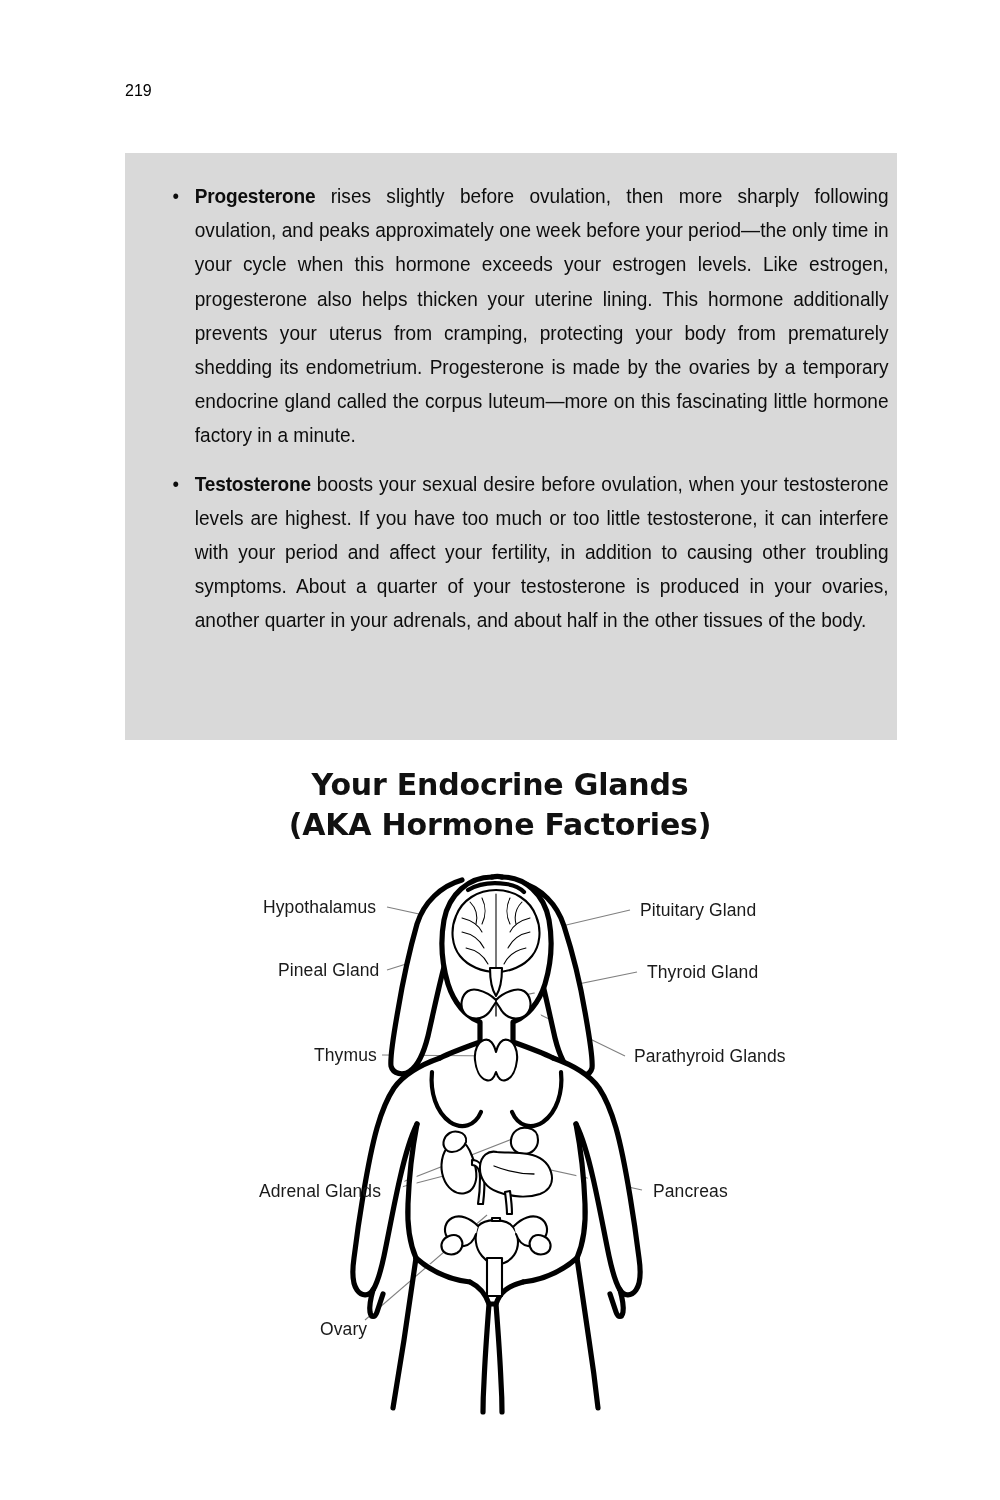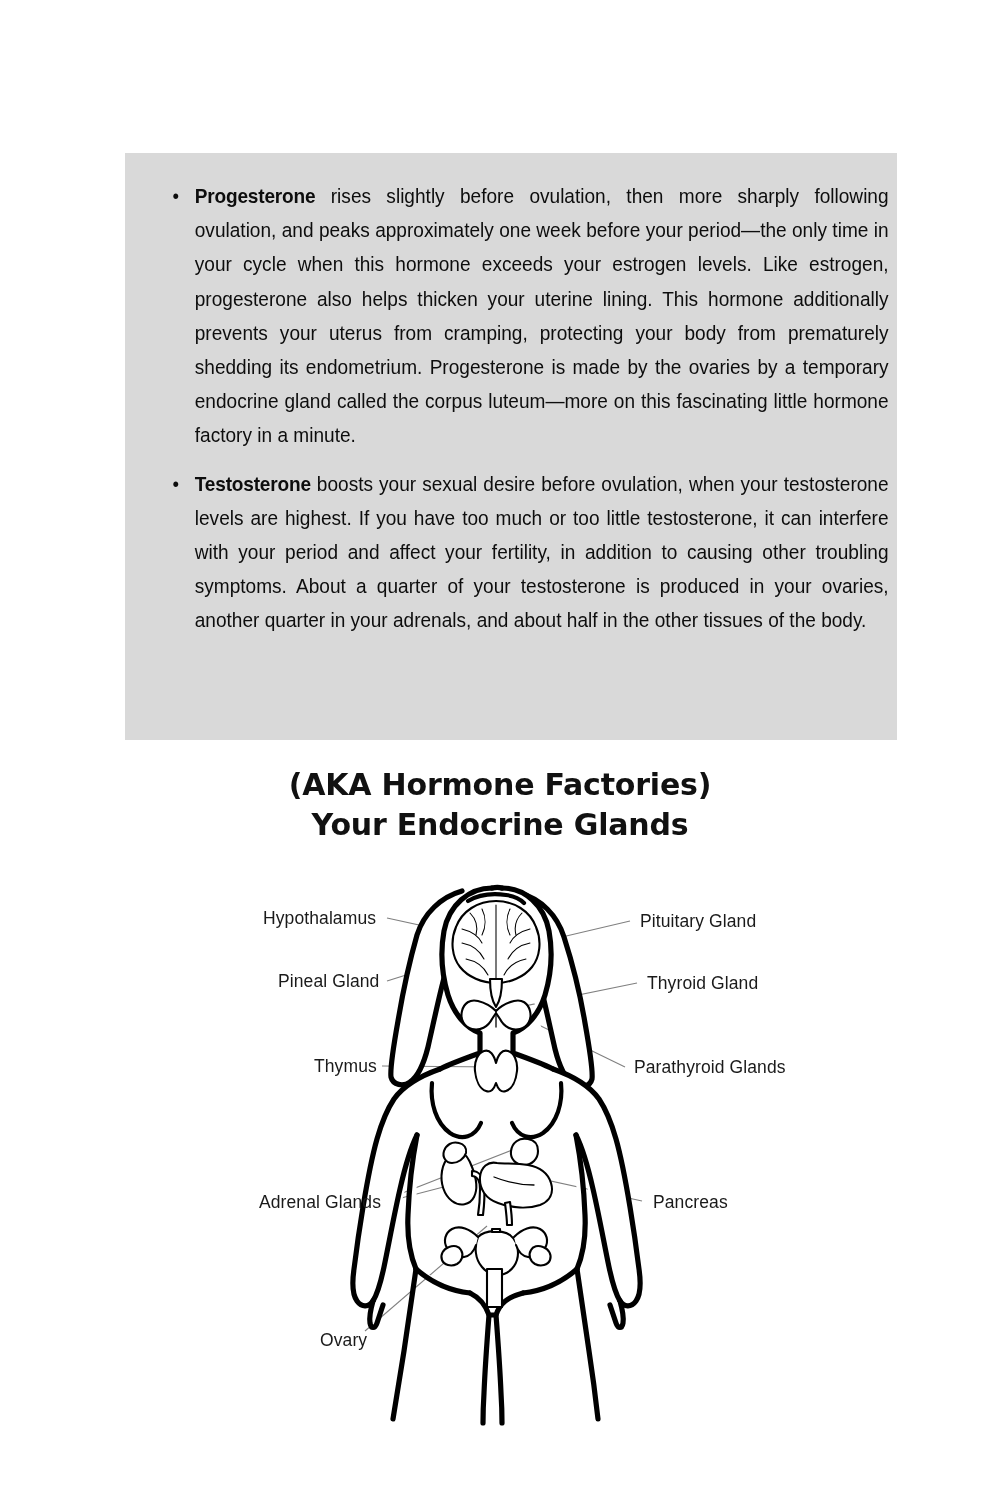--- a/index.html
+++ b/index.html
@@ -89,21 +89,21 @@
     font-size: 30px;
     line-height: 40px;
     color: #111111;
     letter-spacing: -0.2px;
   }
   #figure-title .t-line { display: block; }
 
   #figure-svg-wrap {
     position: absolute;
     left: 0;
-    top: 106px;
+    top: 95px;
     width: 868px;
     height: 580px;
   }
   svg#anatomy { display: block; }
 
   .gland-label {
     font-family: "Liberation Sans", sans-serif;
     font-size: 17.5px;
     fill: #1a1a1a;
     letter-spacing: 0.1px;
@@ -144,38 +144,39 @@
     fill: none;
     stroke: #000000;
     stroke-width: 1.05;
     stroke-linecap: round;
   }
 </style>
 </head>
 <body>
 
 <div id="page-header">
+  <div>219</div>
 </div>
 
 <div id="callout-box">
   <ul id="callout-list">
     <li class="callout-item">
       <span class="callout-bullet">•</span><span class="callout-term">Progesterone</span><span> rises slightly before ovulation, then more sharply following ovulation, and peaks approximately one week before your period—the only time in your cycle when this hormone exceeds your estrogen levels. Like estrogen, progesterone also helps thicken your uterine lining. This hormone additionally prevents your uterus from cramping, protecting your body from prematurely shedding its endometrium. Progesterone is made by the ovaries by a temporary endocrine gland called the corpus luteum—more on this fascinating little hormone factory in a minute.</span>
     </li>
     <li class="callout-item">
       <span class="callout-bullet">•</span><span class="callout-term">Testosterone</span><span> boosts your sexual desire before ovulation, when your testosterone levels are highest. If you have too much or too little testosterone, it can interfere with your period and affect your fertility, in addition to causing other troubling symptoms. About a quarter of your testosterone is produced in your ovaries, another quarter in your adrenals, and about half in the other tissues of the body.</span>
     </li>
   </ul>
 </div>
 
 <div id="figure-block">
 
   <div id="figure-title">
+    <span class="t-line">Your Endocrine Glands</span>
     <span class="t-line">(AKA Hormone Factories)</span>
-    <span class="t-line">Your Endocrine Glands</span>
   </div>
 
   <div id="figure-svg-wrap">
     <svg id="anatomy" width="1000" height="580" viewBox="0 0 1000 580" xmlns="http://www.w3.org/2000/svg">
 
       <g>
         <path class="leader" d="M387,47 L520,76"></path>
         <path class="leader" d="M387,110 L540,62"></path>
         <path class="leader" d="M630,50 L511,78"></path>
         <path class="leader" d="M637,112 L505,139"></path>

